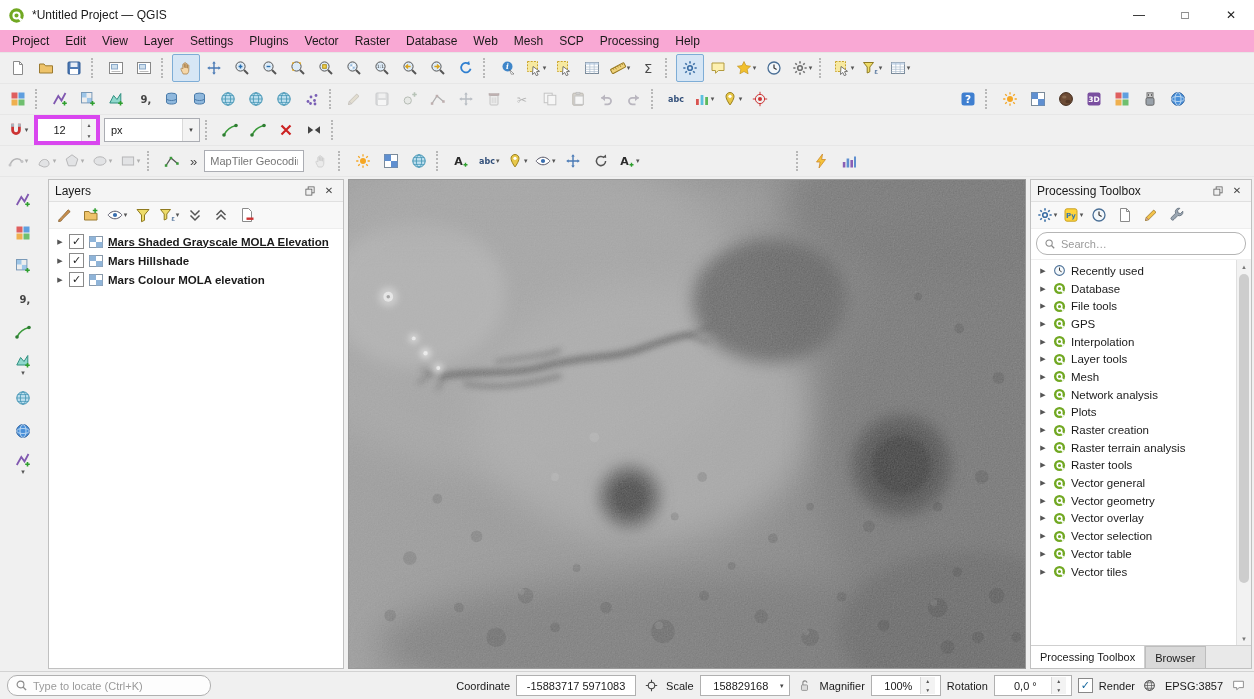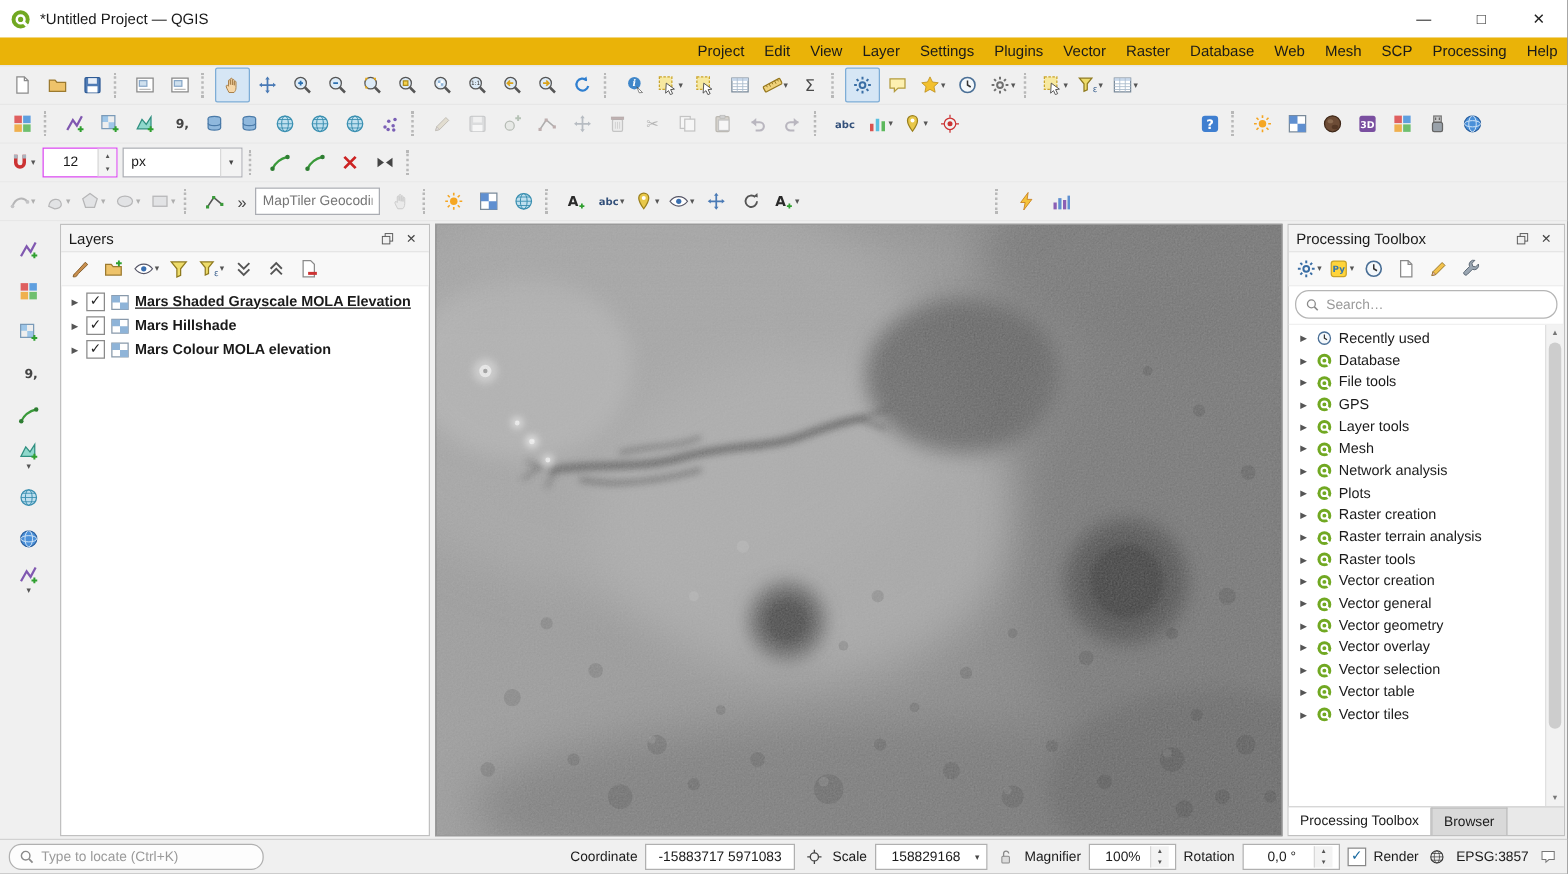--- a/index.html
+++ b/index.html
@@ -5,34 +5,34 @@
   html,body{margin:0;padding:0;background:#5a5a5a;}
   .window{width:1254px;height:699px;margin:0 auto;display:flex;flex-direction:column;background:#f0f0f0;
     font-family:"Liberation Sans",sans-serif;font-size:12px;color:#1a1a1a;overflow:hidden;position:relative;}
   
   .titlebar{height:30px;background:#fff;display:flex;align-items:center;padding-left:8px;flex:0 0 auto;}
   .app-icon svg{width:17px;height:17px;display:block;}
   .title-text{margin-left:7px;}
   .win-controls{margin-left:auto;display:flex;height:30px;}
   .win-btn{width:46px;display:flex;align-items:center;justify-content:center;font-size:12px;color:#222;cursor:default;}
   
-  .menubar{height:22px;background:#eab308;display:flex;align-items:center;padding-left:4px;border-bottom:1px solid #e6e6e6;flex:0 0 auto;justify-content:flex-end;}
+  .menubar{height:22px;background:#f9a8d4;display:flex;align-items:center;padding-left:4px;border-bottom:1px solid #e6e6e6;flex:0 0 auto;}
   .menu-item{padding:2px 8px;border-radius:2px;}
   
   .tbrow{height:30px;background:#f0f0f0;display:flex;align-items:center;padding:0 4px;border-bottom:1px solid #e7e7e7;flex:0 0 auto;}
   .tb-btn{min-width:24px;height:26px;display:flex;align-items:center;justify-content:center;border:1px solid transparent;border-radius:2px;padding:0 1px;}
   .tb-btn svg{display:block;}
   .tb-btn.active{background:#d6e6f5;border-color:#7eadd6;}
   .tb-btn.disabled{opacity:.42;filter:grayscale(.75);}
   .tb-btn .dd{font-size:7px;color:#555;margin-left:1px;}
   .tb-sep{width:5px;height:20px;border-left:2px dotted #b8b8b8;margin:0 4px 0 3px;}
   .tb-spacer{flex:1;}
   .tb-gap{display:inline-block;}
   .tb-chevron{font-size:13px;color:#444;padding:0 4px;}
-  .spinbox{width:58px;height:22px;background:#fff;border:1px solid #d946ef;display:flex;align-items:center;margin:16px 2px;}
+  .spinbox{width:58px;height:22px;background:#fff;border:4px solid #d946ef;display:flex;align-items:center;margin:16px 2px;}
   .spin-val{flex:1;text-align:center;font-size:11px;}
   .spin-ud{width:14px;display:flex;flex-direction:column;border-left:1px solid #d9d9d9;background:#f3f3f3;height:100%;}
   .spin-ud i{flex:1;font-style:normal;font-size:5px;color:#555;display:flex;align-items:center;justify-content:center;}
   .combobox{height:22px;background:#fff;border:1px solid #abadb3;display:flex;align-items:center;padding-left:6px;margin:0 2px;}
   .combo-val{flex:1;font-size:11px;}
   .combo-arrow{width:16px;height:100%;display:flex;align-items:center;justify-content:center;font-size:7px;color:#444;border-left:1px solid #d9d9d9;background:#f3f3f3;}
   .tb-input{height:20px;border:1px solid #abadb3;background:#fff;font-size:11px;padding:0 5px;margin:0 3px;font-family:"Liberation Sans",sans-serif;}
   
   .main{flex:1;display:flex;min-height:0;}
   .leftbar{width:46px;background:#f0f0f0;display:flex;flex-direction:column;align-items:center;padding-top:8px;gap:3px;flex:0 0 auto;}
@@ -1369,98 +1369,98 @@
             </div>
             <div class="proc-row">
               <span class="expander">▶</span>
               <span class="icn">
                 <svg viewBox="0 0 16 16" width="16" height="16">
                   <circle cx="8" cy="8" r="6.8" fill="#71a822"></circle>
                   <circle cx="8" cy="8" r="2.9" fill="none" stroke="#fff" stroke-width="1.9"></circle>
                   <path d="M9.6 9.6l3.3 3.3" stroke="#fff" stroke-width="2.3"></path>
                 </svg>
               </span>
-              <span class="proc-label">Layer tools</span>
+              <span class="proc-label">Interpolation</span>
             </div>
             <div class="proc-row">
               <span class="expander">▶</span>
               <span class="icn">
                 <svg viewBox="0 0 16 16" width="16" height="16">
                   <circle cx="8" cy="8" r="6.8" fill="#71a822"></circle>
                   <circle cx="8" cy="8" r="2.9" fill="none" stroke="#fff" stroke-width="1.9"></circle>
                   <path d="M9.6 9.6l3.3 3.3" stroke="#fff" stroke-width="2.3"></path>
                 </svg>
               </span>
-              <span class="proc-label">Mesh</span>
+              <span class="proc-label">Layer tools</span>
             </div>
             <div class="proc-row">
               <span class="expander">▶</span>
               <span class="icn">
                 <svg viewBox="0 0 16 16" width="16" height="16">
                   <circle cx="8" cy="8" r="6.8" fill="#71a822"></circle>
                   <circle cx="8" cy="8" r="2.9" fill="none" stroke="#fff" stroke-width="1.9"></circle>
                   <path d="M9.6 9.6l3.3 3.3" stroke="#fff" stroke-width="2.3"></path>
                 </svg>
               </span>
-              <span class="proc-label">Network analysis</span>
+              <span class="proc-label">Mesh</span>
             </div>
             <div class="proc-row">
               <span class="expander">▶</span>
               <span class="icn">
                 <svg viewBox="0 0 16 16" width="16" height="16">
                   <circle cx="8" cy="8" r="6.8" fill="#71a822"></circle>
                   <circle cx="8" cy="8" r="2.9" fill="none" stroke="#fff" stroke-width="1.9"></circle>
                   <path d="M9.6 9.6l3.3 3.3" stroke="#fff" stroke-width="2.3"></path>
                 </svg>
               </span>
-              <span class="proc-label">Plots</span>
+              <span class="proc-label">Network analysis</span>
             </div>
             <div class="proc-row">
               <span class="expander">▶</span>
               <span class="icn">
                 <svg viewBox="0 0 16 16" width="16" height="16">
                   <circle cx="8" cy="8" r="6.8" fill="#71a822"></circle>
                   <circle cx="8" cy="8" r="2.9" fill="none" stroke="#fff" stroke-width="1.9"></circle>
                   <path d="M9.6 9.6l3.3 3.3" stroke="#fff" stroke-width="2.3"></path>
                 </svg>
               </span>
-              <span class="proc-label">Raster creation</span>
+              <span class="proc-label">Plots</span>
             </div>
             <div class="proc-row">
               <span class="expander">▶</span>
               <span class="icn">
                 <svg viewBox="0 0 16 16" width="16" height="16">
                   <circle cx="8" cy="8" r="6.8" fill="#71a822"></circle>
                   <circle cx="8" cy="8" r="2.9" fill="none" stroke="#fff" stroke-width="1.9"></circle>
                   <path d="M9.6 9.6l3.3 3.3" stroke="#fff" stroke-width="2.3"></path>
                 </svg>
               </span>
-              <span class="proc-label">Raster terrain analysis</span>
+              <span class="proc-label">Raster creation</span>
             </div>
             <div class="proc-row">
               <span class="expander">▶</span>
               <span class="icn">
                 <svg viewBox="0 0 16 16" width="16" height="16">
                   <circle cx="8" cy="8" r="6.8" fill="#71a822"></circle>
                   <circle cx="8" cy="8" r="2.9" fill="none" stroke="#fff" stroke-width="1.9"></circle>
                   <path d="M9.6 9.6l3.3 3.3" stroke="#fff" stroke-width="2.3"></path>
                 </svg>
               </span>
-              <span class="proc-label">Raster tools</span>
+              <span class="proc-label">Raster terrain analysis</span>
             </div>
             <div class="proc-row">
               <span class="expander">▶</span>
               <span class="icn">
                 <svg viewBox="0 0 16 16" width="16" height="16">
                   <circle cx="8" cy="8" r="6.8" fill="#71a822"></circle>
                   <circle cx="8" cy="8" r="2.9" fill="none" stroke="#fff" stroke-width="1.9"></circle>
                   <path d="M9.6 9.6l3.3 3.3" stroke="#fff" stroke-width="2.3"></path>
                 </svg>
               </span>
-              <span class="proc-label">Vector creation</span>
+              <span class="proc-label">Raster tools</span>
             </div>
             <div class="proc-row">
               <span class="expander">▶</span>
               <span class="icn">
                 <svg viewBox="0 0 16 16" width="16" height="16">
                   <circle cx="8" cy="8" r="6.8" fill="#71a822"></circle>
                   <circle cx="8" cy="8" r="2.9" fill="none" stroke="#fff" stroke-width="1.9"></circle>
                   <path d="M9.6 9.6l3.3 3.3" stroke="#fff" stroke-width="2.3"></path>
                 </svg>
               </span>

